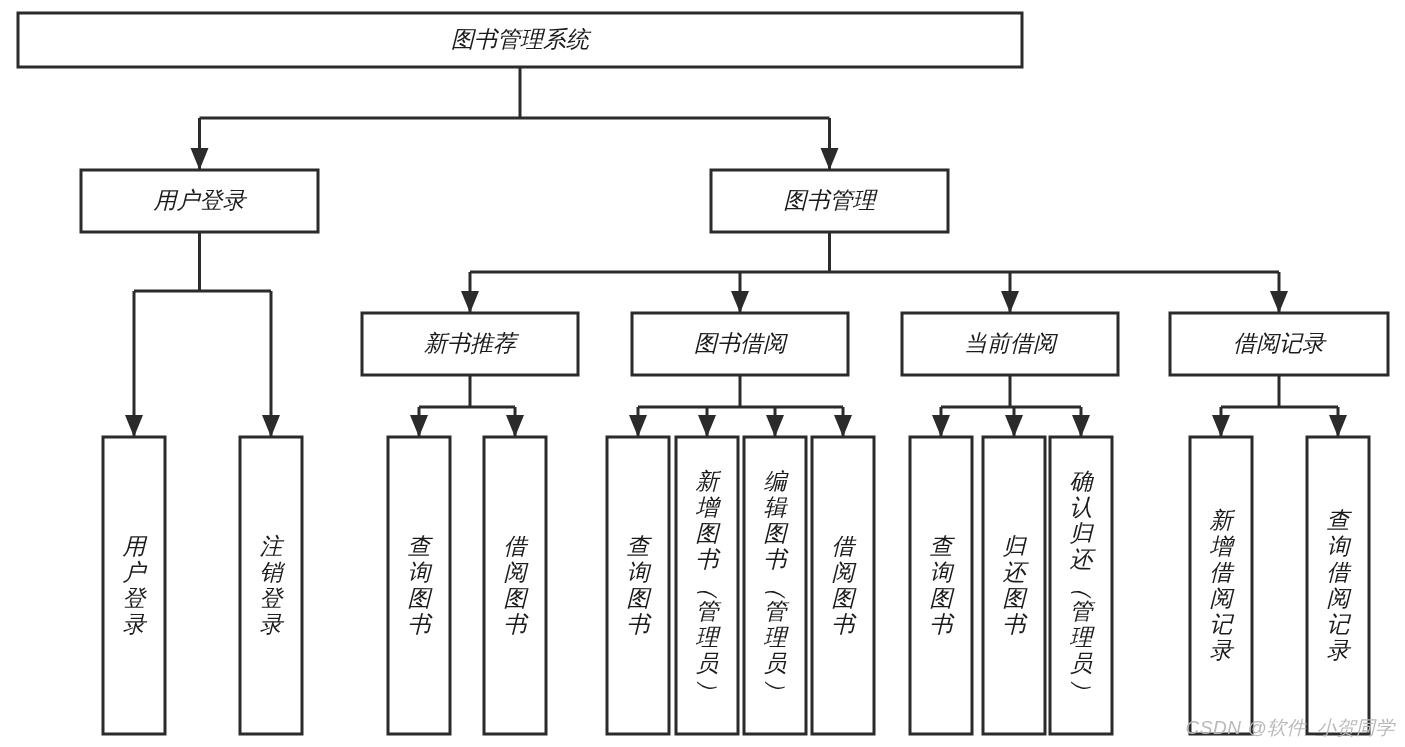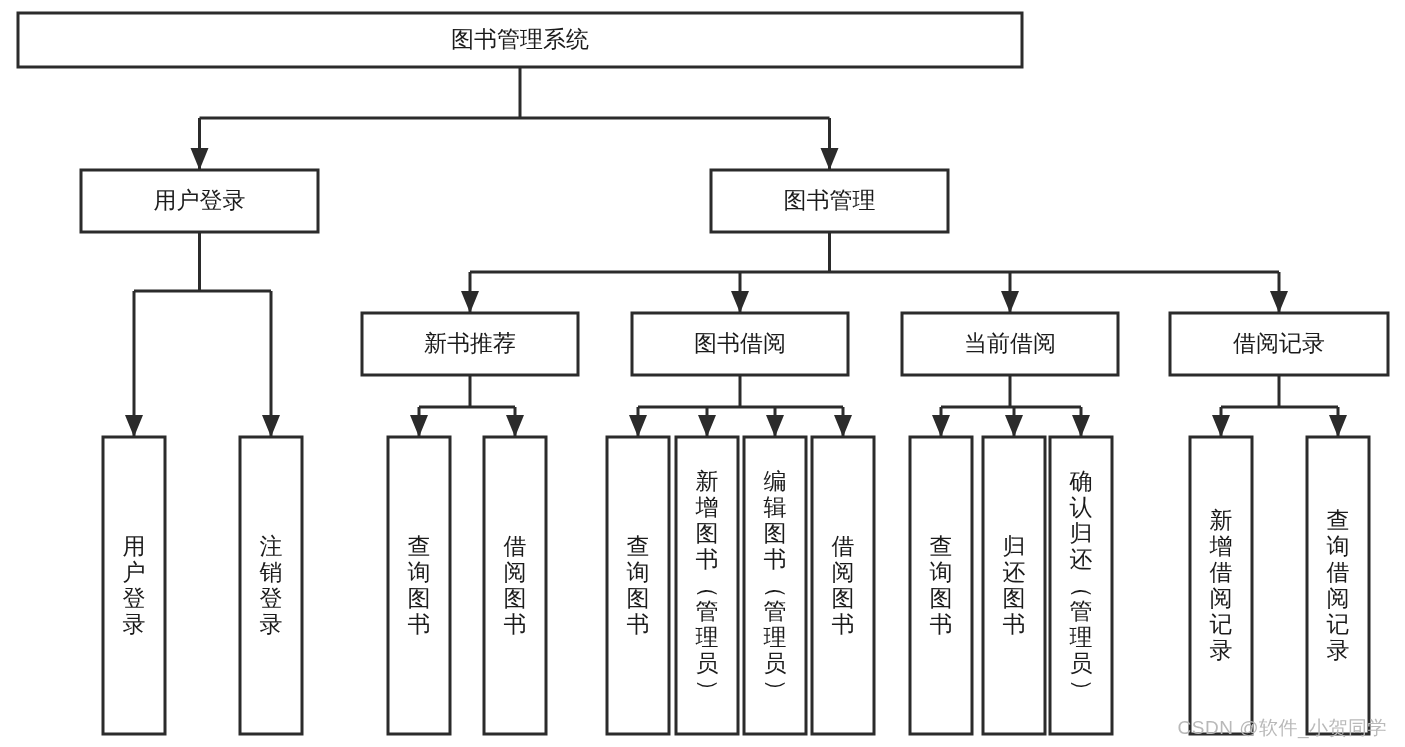--- a/index.html
+++ b/index.html
@@ -11,20 +11,21 @@
     width: 1405px;
     height: 747px;
     font-family: "Liberation Sans", "DejaVu Sans", sans-serif;
     overflow: hidden;
     position: relative;
   }
   #diagram-root {
     position: relative;
     width: 1405px;
     height: 747px;
+    font-style: italic;
   }
   svg.flow {
     position: absolute;
     top: 0;
     left: 0;
     width: 1405px;
     height: 747px;
     display: block;
   }
   .node-rect {
@@ -50,21 +51,21 @@
     dominant-baseline: middle;
   }
   .node-label-vert {
     fill: #1b1b1b;
     font-family: "Liberation Sans", "DejaVu Sans", sans-serif;
     font-size: 23px;
     text-anchor: middle;
   }
   .watermark {
     position: absolute;
-    right: 18px;
+    right: 10px;
     bottom: 6px;
     font-family: "Liberation Sans", "DejaVu Sans", sans-serif;
     font-size: 19px;
     color: #b9b9b9;
     letter-spacing: 0.5px;
     white-space: nowrap;
     user-select: none;
   }
 </style>
 </head>

